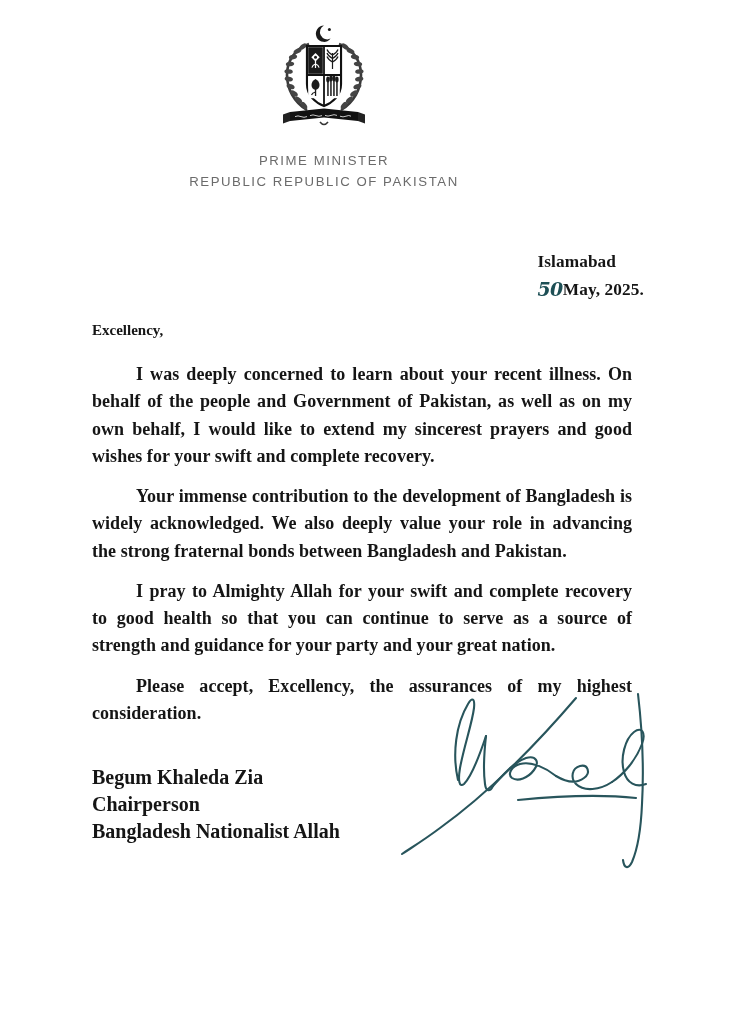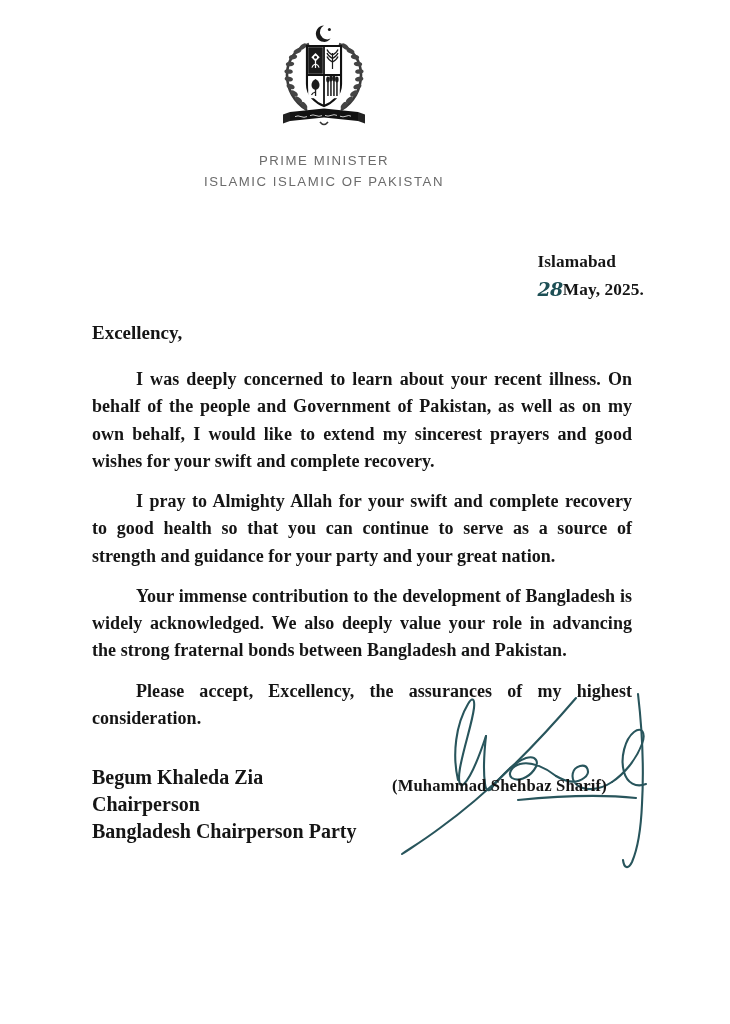--- a/index.html
+++ b/index.html
@@ -67,21 +67,21 @@
 
   
   .body-block {
     position: absolute;
     top: 322px;
     left: 92px;
     width: 540px;
   }
   .salutation {
     font-weight: bold;
-    font-size: 19px;
+    font-size: 15px;
     margin: 0 0 22px 0;
   }
   .para {
     font-weight: bold;
     font-size: 18px;
     line-height: 1.515;
     text-align: justify;
     text-justify: inter-word;
     margin: 0 0 13px 0;
     text-indent: 44px;
@@ -222,34 +222,34 @@
         <path d="M19 94.6 q3 -1.4 6 0 q3 1.4 6 0"></path>
         <path d="M34 93.6 q3 -1.4 6 0 q3 1.4 6 0"></path>
         <path d="M49 93.4 q3 1.4 6 0 q3 -1.4 6 0"></path>
         <path d="M64 94.2 q3 1.4 6 0 q3 -1.4 5 0"></path>
       </g>
       <path d="M44 100 q4 5 8 0" fill="none" stroke="#333" stroke-width="1.6"></path>
     </svg>
 
     <div class="lh-lines">
       <div>PRIME MINISTER</div>
-      <div>ISLAMIC ISLAMIC OF PAKISTAN</div>
+      <div>REPUBLIC REPUBLIC OF PAKISTAN</div>
     </div>
   </div>
 
   <div class="datebox">
     <div>Islamabad</div>
-    <div class="dateline-2"><span class="handwritten-day">28</span><span>May, 2025.</span></div>
+    <div class="dateline-2"><span class="handwritten-day">50</span><span>May, 2025.</span></div>
   </div>
 
   <div class="body-block">
     <p class="salutation">Excellency,</p>
     <p class="para">I was deeply concerned to learn about your recent illness. On behalf of the people and Government of Pakistan, as well as on my own behalf, I would like to extend my sincerest prayers and good wishes for your swift and complete recovery.</p>
+    <p class="para">Your immense contribution to the development of Bangladesh is widely acknowledged. We also deeply value your role in advancing the strong fraternal bonds between Bangladesh and Pakistan.</p>
     <p class="para">I pray to Almighty Allah for your swift and complete recovery to good health so that you can continue to serve as a source of strength and guidance for your party and your great nation.</p>
-    <p class="para">Your immense contribution to the development of Bangladesh is widely acknowledged. We also deeply value your role in advancing the strong fraternal bonds between Bangladesh and Pakistan.</p>
     <p class="para last">Please accept, Excellency, the assurances of my highest consideration.</p>
   </div>
 
   <div class="sign-area">
     <svg class="sign-svg" viewBox="0 0 300 190">
       <g fill="none" stroke="#28555c" stroke-width="2.1" stroke-linecap="round" stroke-linejoin="round">
 
         <path d="M78 92 C72 66 76 36 88 16 C92 9 95 10 94 20 C92 36 84 58 80 80
                  C78 92 79 100 84 96 C92 88 100 66 106 48"></path>
         <path d="M106 48 C104 66 103 82 105 96 C106 104 110 104 113 98"></path>
@@ -264,22 +264,21 @@
 
         <path d="M232 94 C244 86 256 72 262 56 C266 45 262 38 254 44
                  C245 51 240 70 244 84 C247 95 256 100 266 96"></path>
 
         <path d="M258 6 C262 40 264 80 262 116 C261 140 258 160 252 174
                  C248 182 244 180 243 172"></path>
 
         <path d="M138 112 C178 108 220 106 256 110"></path>
       </g>
     </svg>
-    <div class="signer-name">(Muhammad Shehbaz Sharif)</div>
   </div>
 
   <div class="addressee">
     <div>Begum Khaleda Zia</div>
     <div>Chairperson</div>
-    <div>Bangladesh Chairperson Party</div>
+    <div>Bangladesh Nationalist Allah</div>
   </div>
 
 </div>
 
 </body></html>

